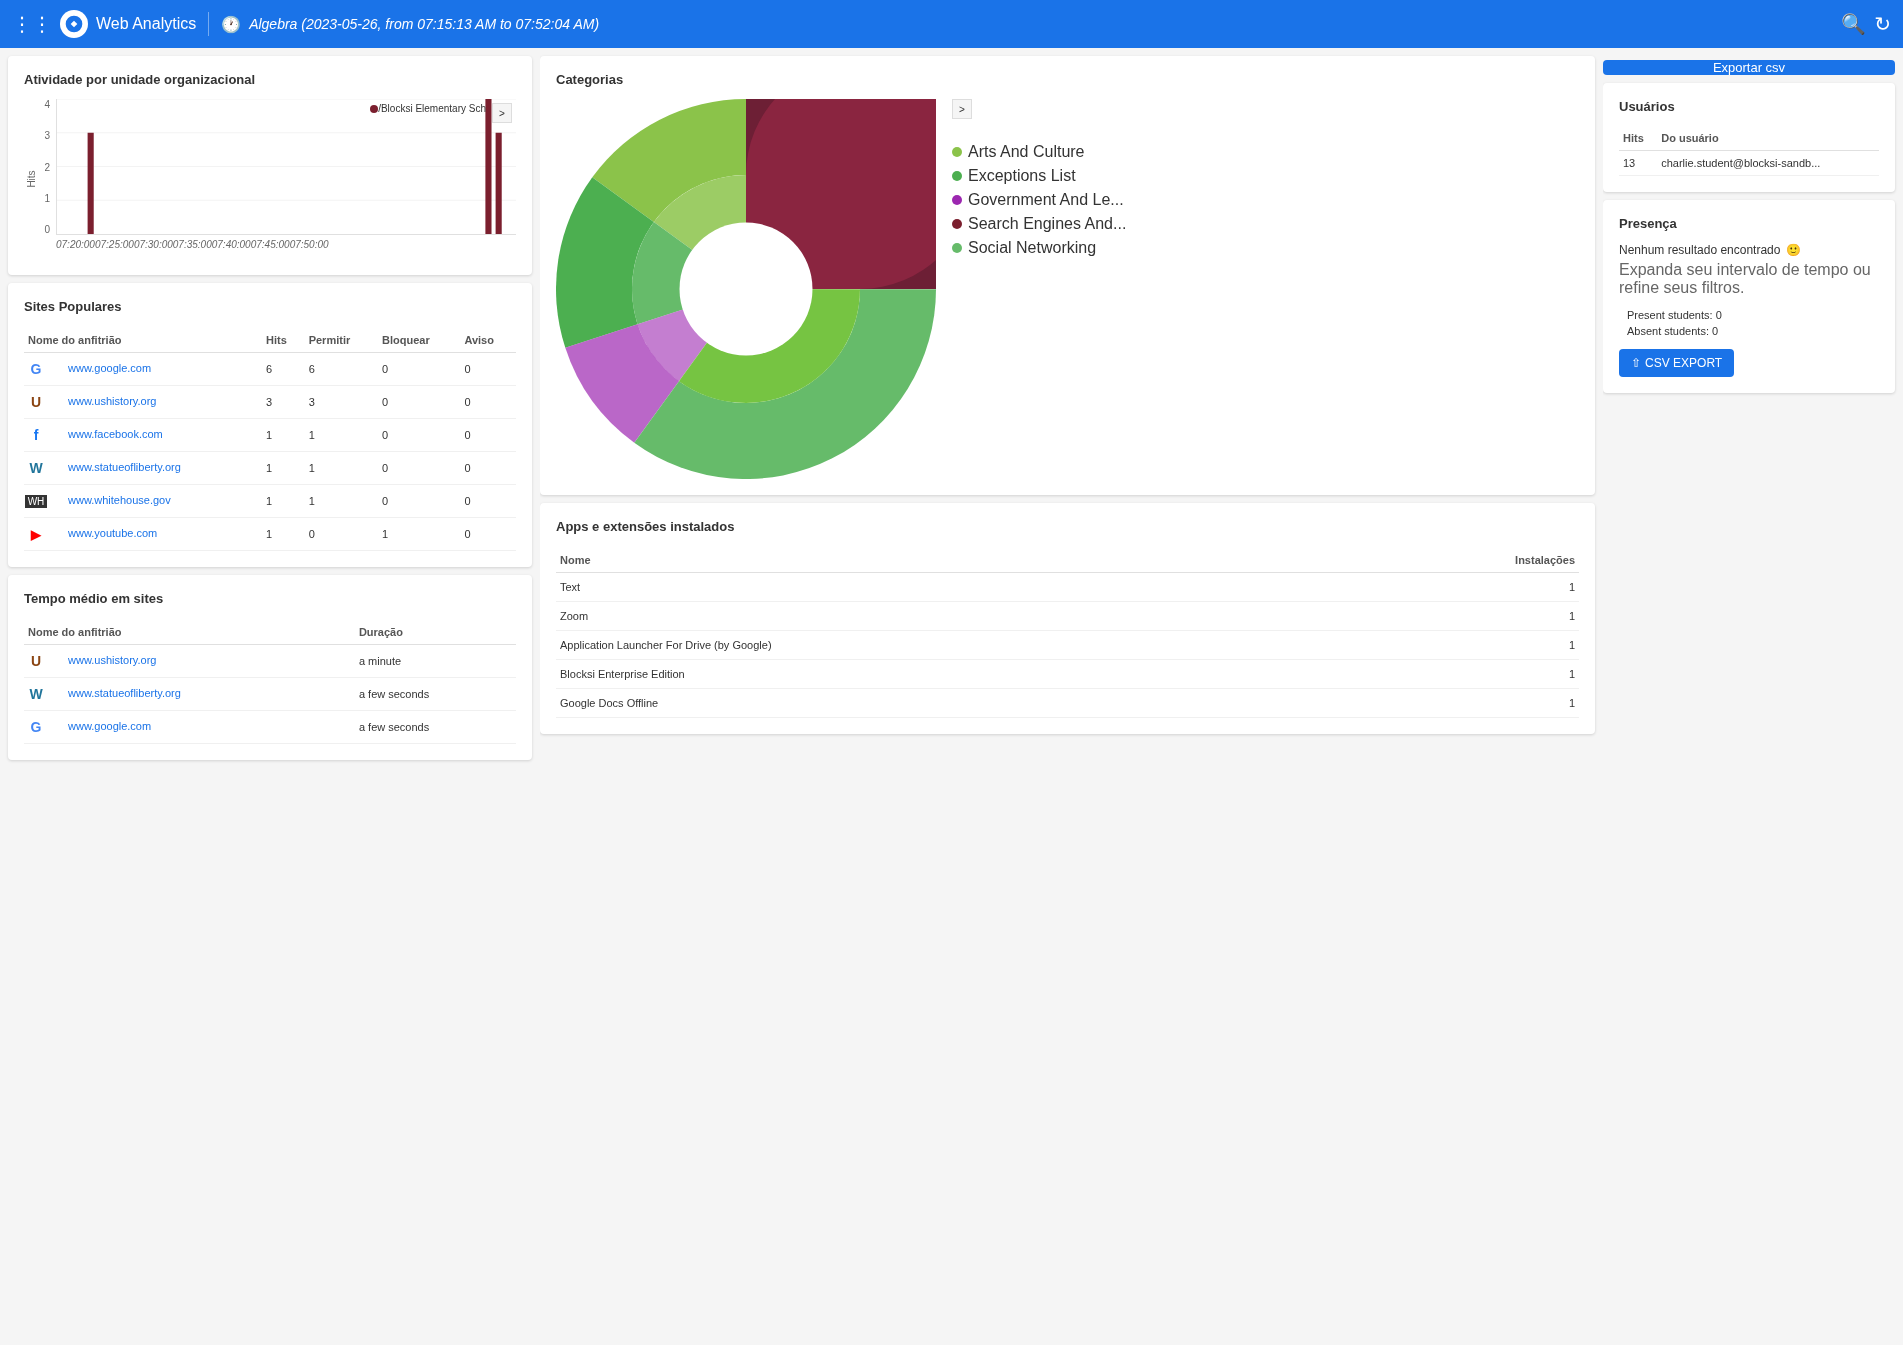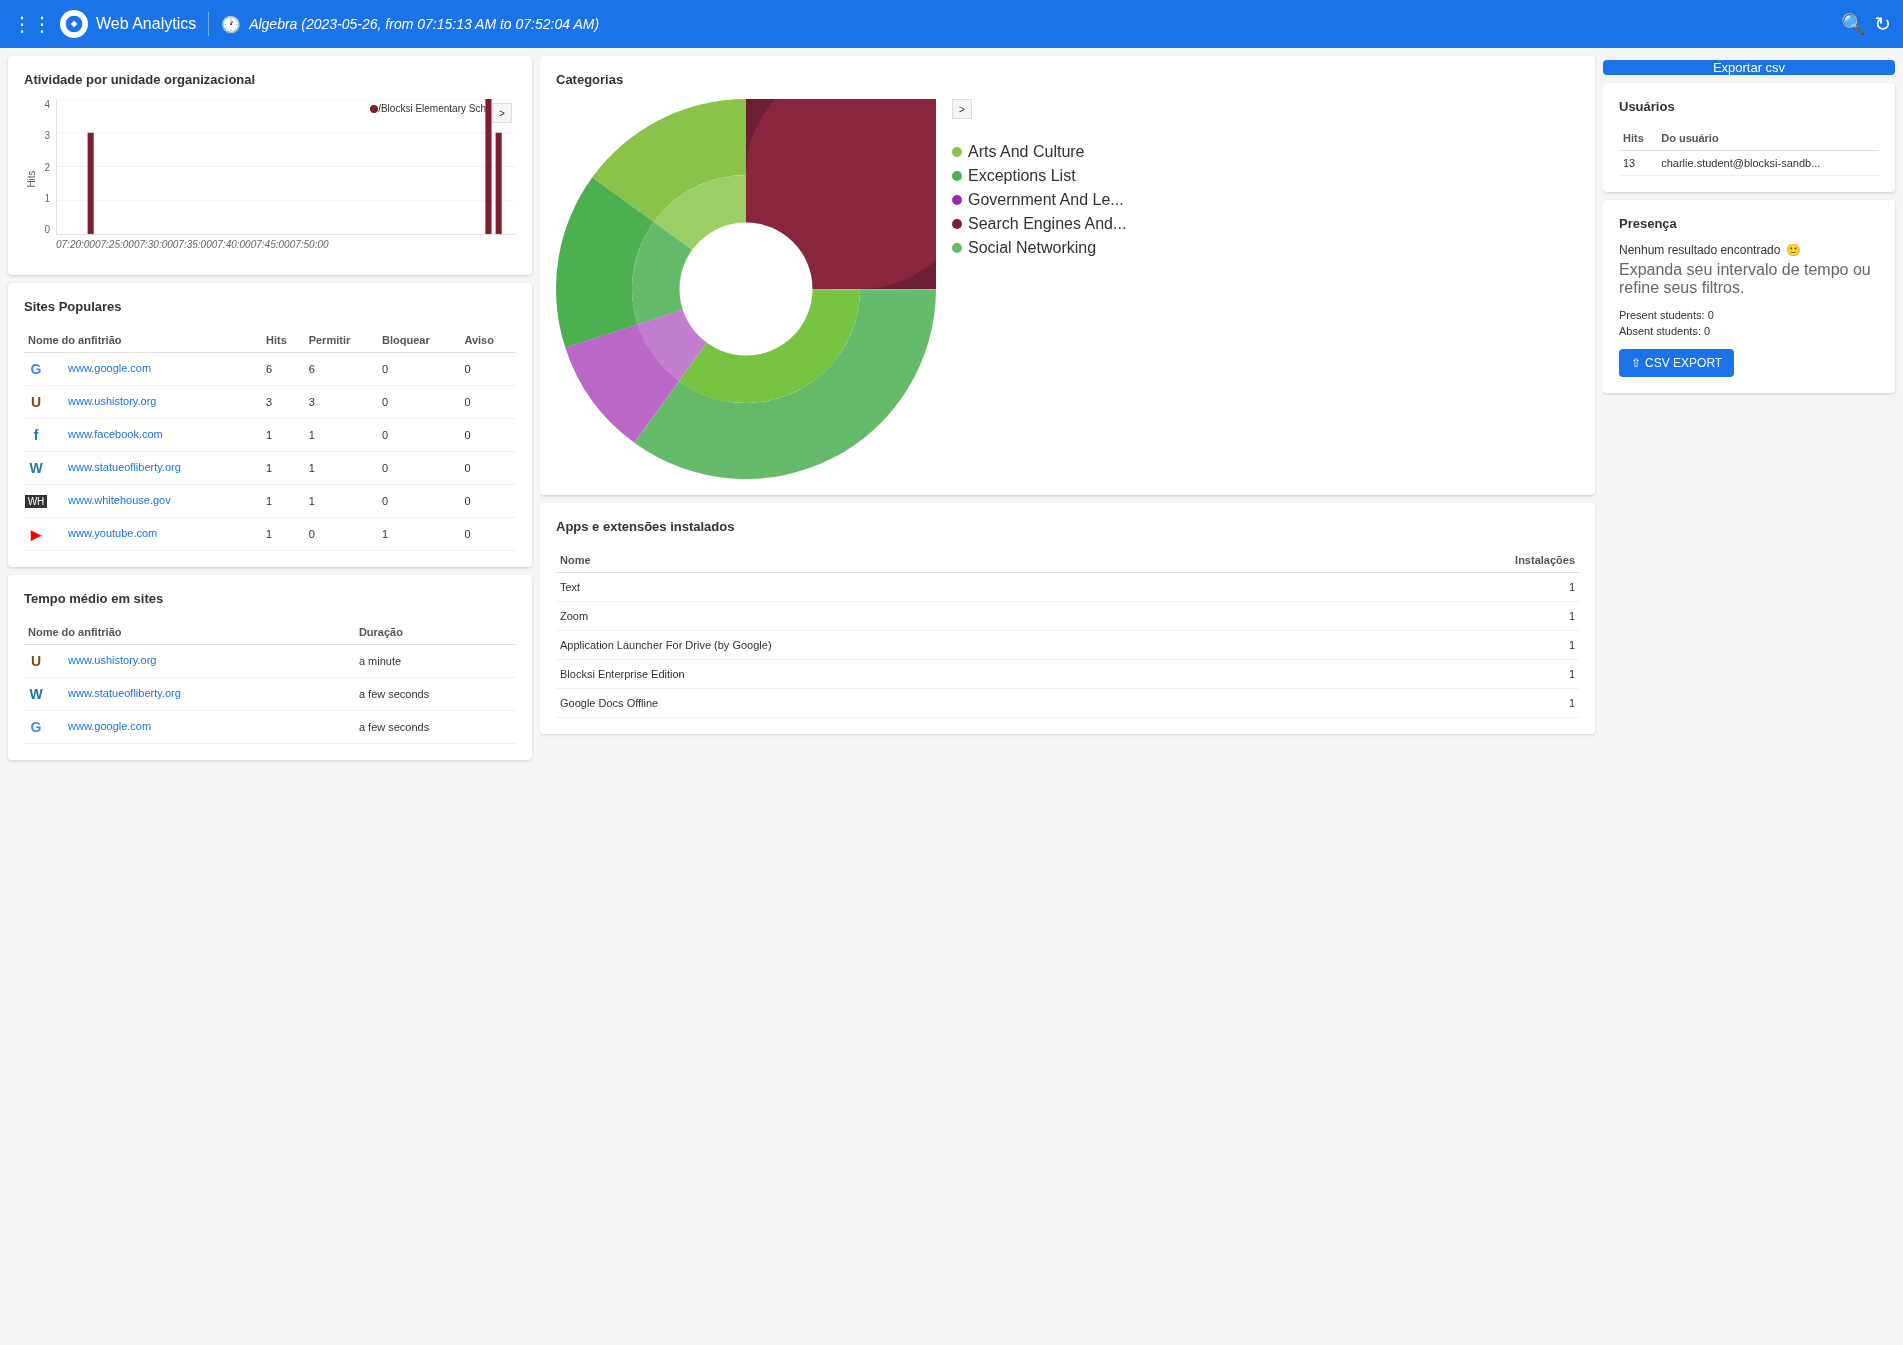--- a/index.html
+++ b/index.html
@@ -234,21 +234,21 @@
     .presence-card { flex-shrink: 0; }
     .presence-no-result {
       display: flex;
       align-items: center;
       gap: 6px;
       font-size: 12px;
       font-weight: 500;
       margin: 8px 0 4px;
     }
     .presence-hint { font-size: 16px; color: #666; margin-bottom: 12px; }
-    .presence-stat { font-size: 11px; margin: 4px 0; }
+    .presence-stat { font-size: 11px; margin: 4px 8px; }
     .csv-export-btn {
       display: inline-flex;
       align-items: center;
       gap: 4px;
       background: #1a73e8;
       color: white;
       border: none;
       padding: 7px 12px;
       font-size: 12px;
       border-radius: 4px;

